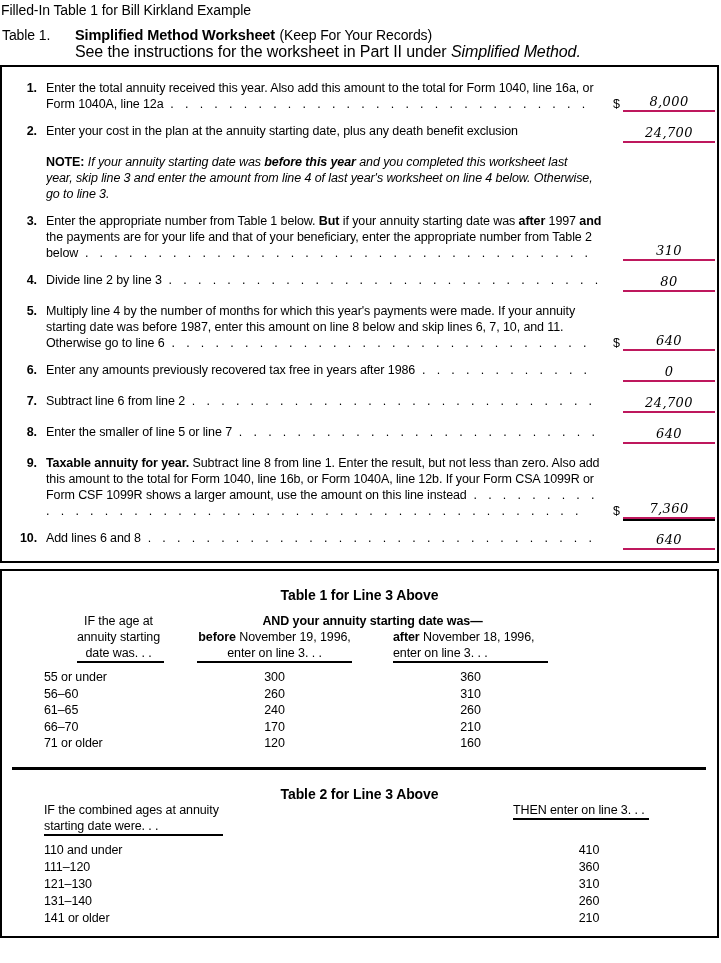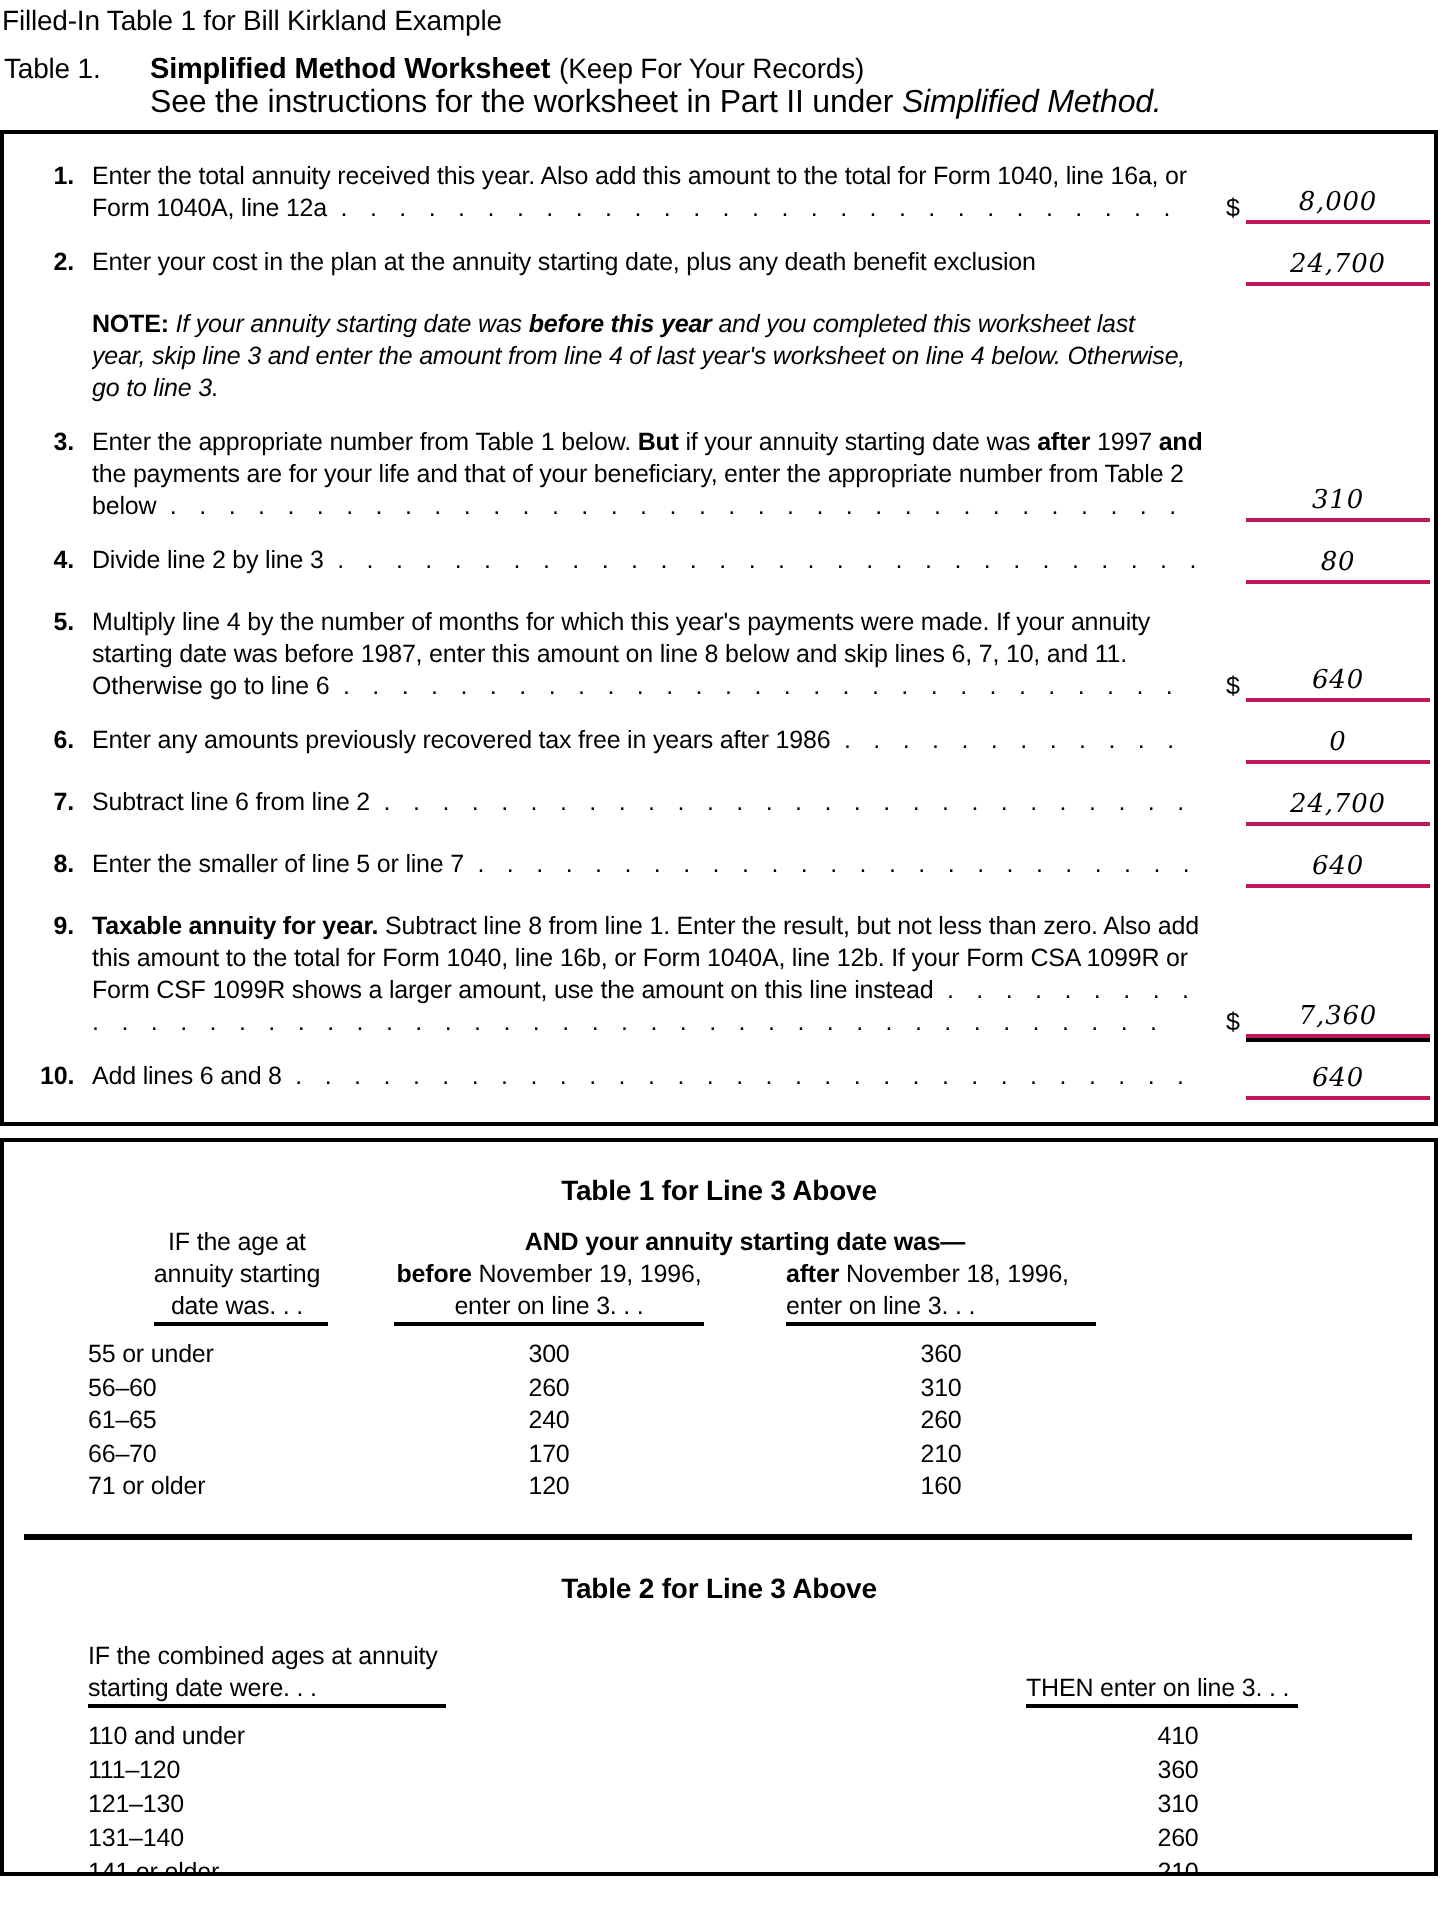--- a/index.html
+++ b/index.html
@@ -57,21 +57,21 @@
   .t1-c3 { grid-row:2; grid-column:4; }
   .hd-ul { display:inline-block; border-bottom:2px solid #000; padding-right:4px; }
   .t1-c2 .hd-ul, .t1-c3 .hd-ul { display:block; width:100%; padding-right:0; }
   .t-rows { margin-top:6px; font-size:12.5px; letter-spacing:-0.1px; }
   .t1-row { display:flex; line-height:16.5px; }
   .t1-row .c1 { width:153px; }
   .t1-row .c2 { width:155px; text-align:center; }
   .t1-row .sp { width:41px; }
   .t1-row .c3 { width:155px; text-align:center; }
   .tables-divider { height:3px; background:#000; margin:15px 11px 0 -32px; }
-  .t2-head { margin-top:18px; display:flex; align-items:flex-end; font-size:12.5px; line-height:16px; letter-spacing:-0.1px; }
+  .t2-head { margin-top:0; display:flex; align-items:flex-start; font-size:12.5px; line-height:16px; letter-spacing:-0.1px; }
   .t2-head .c1 { width:469px; }
   .t2-head .c2 { width:152px; }
   .t2-row { display:flex; line-height:17px; }
   .t2-row .c1 { width:469px; }
   .t2-row .c2 { width:152px; text-align:center; }
 </style>
 </head>
 <body>
 
 <div class="page">

